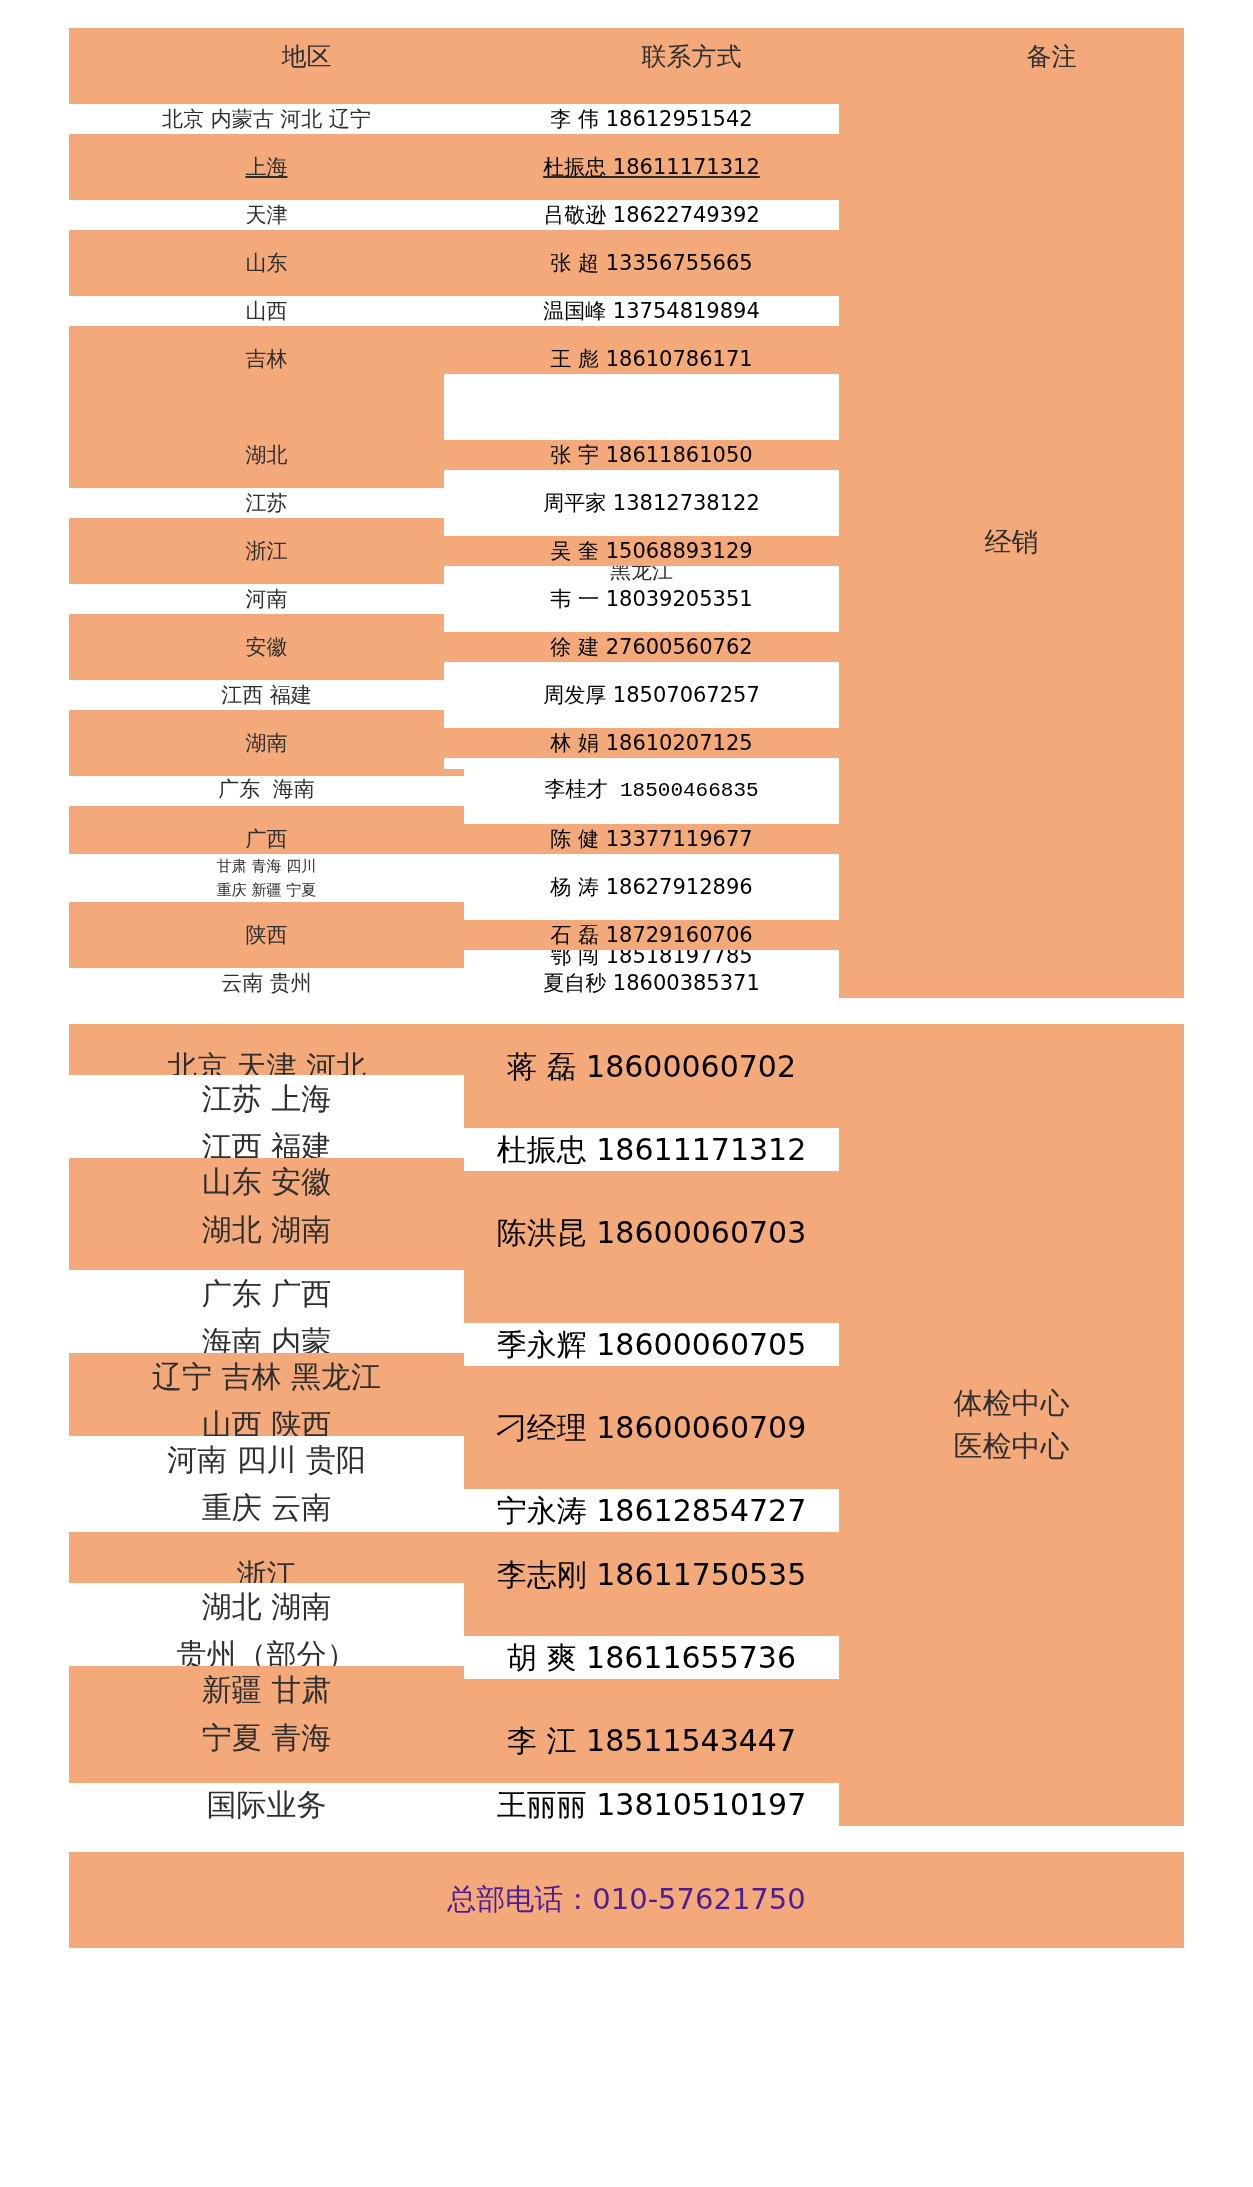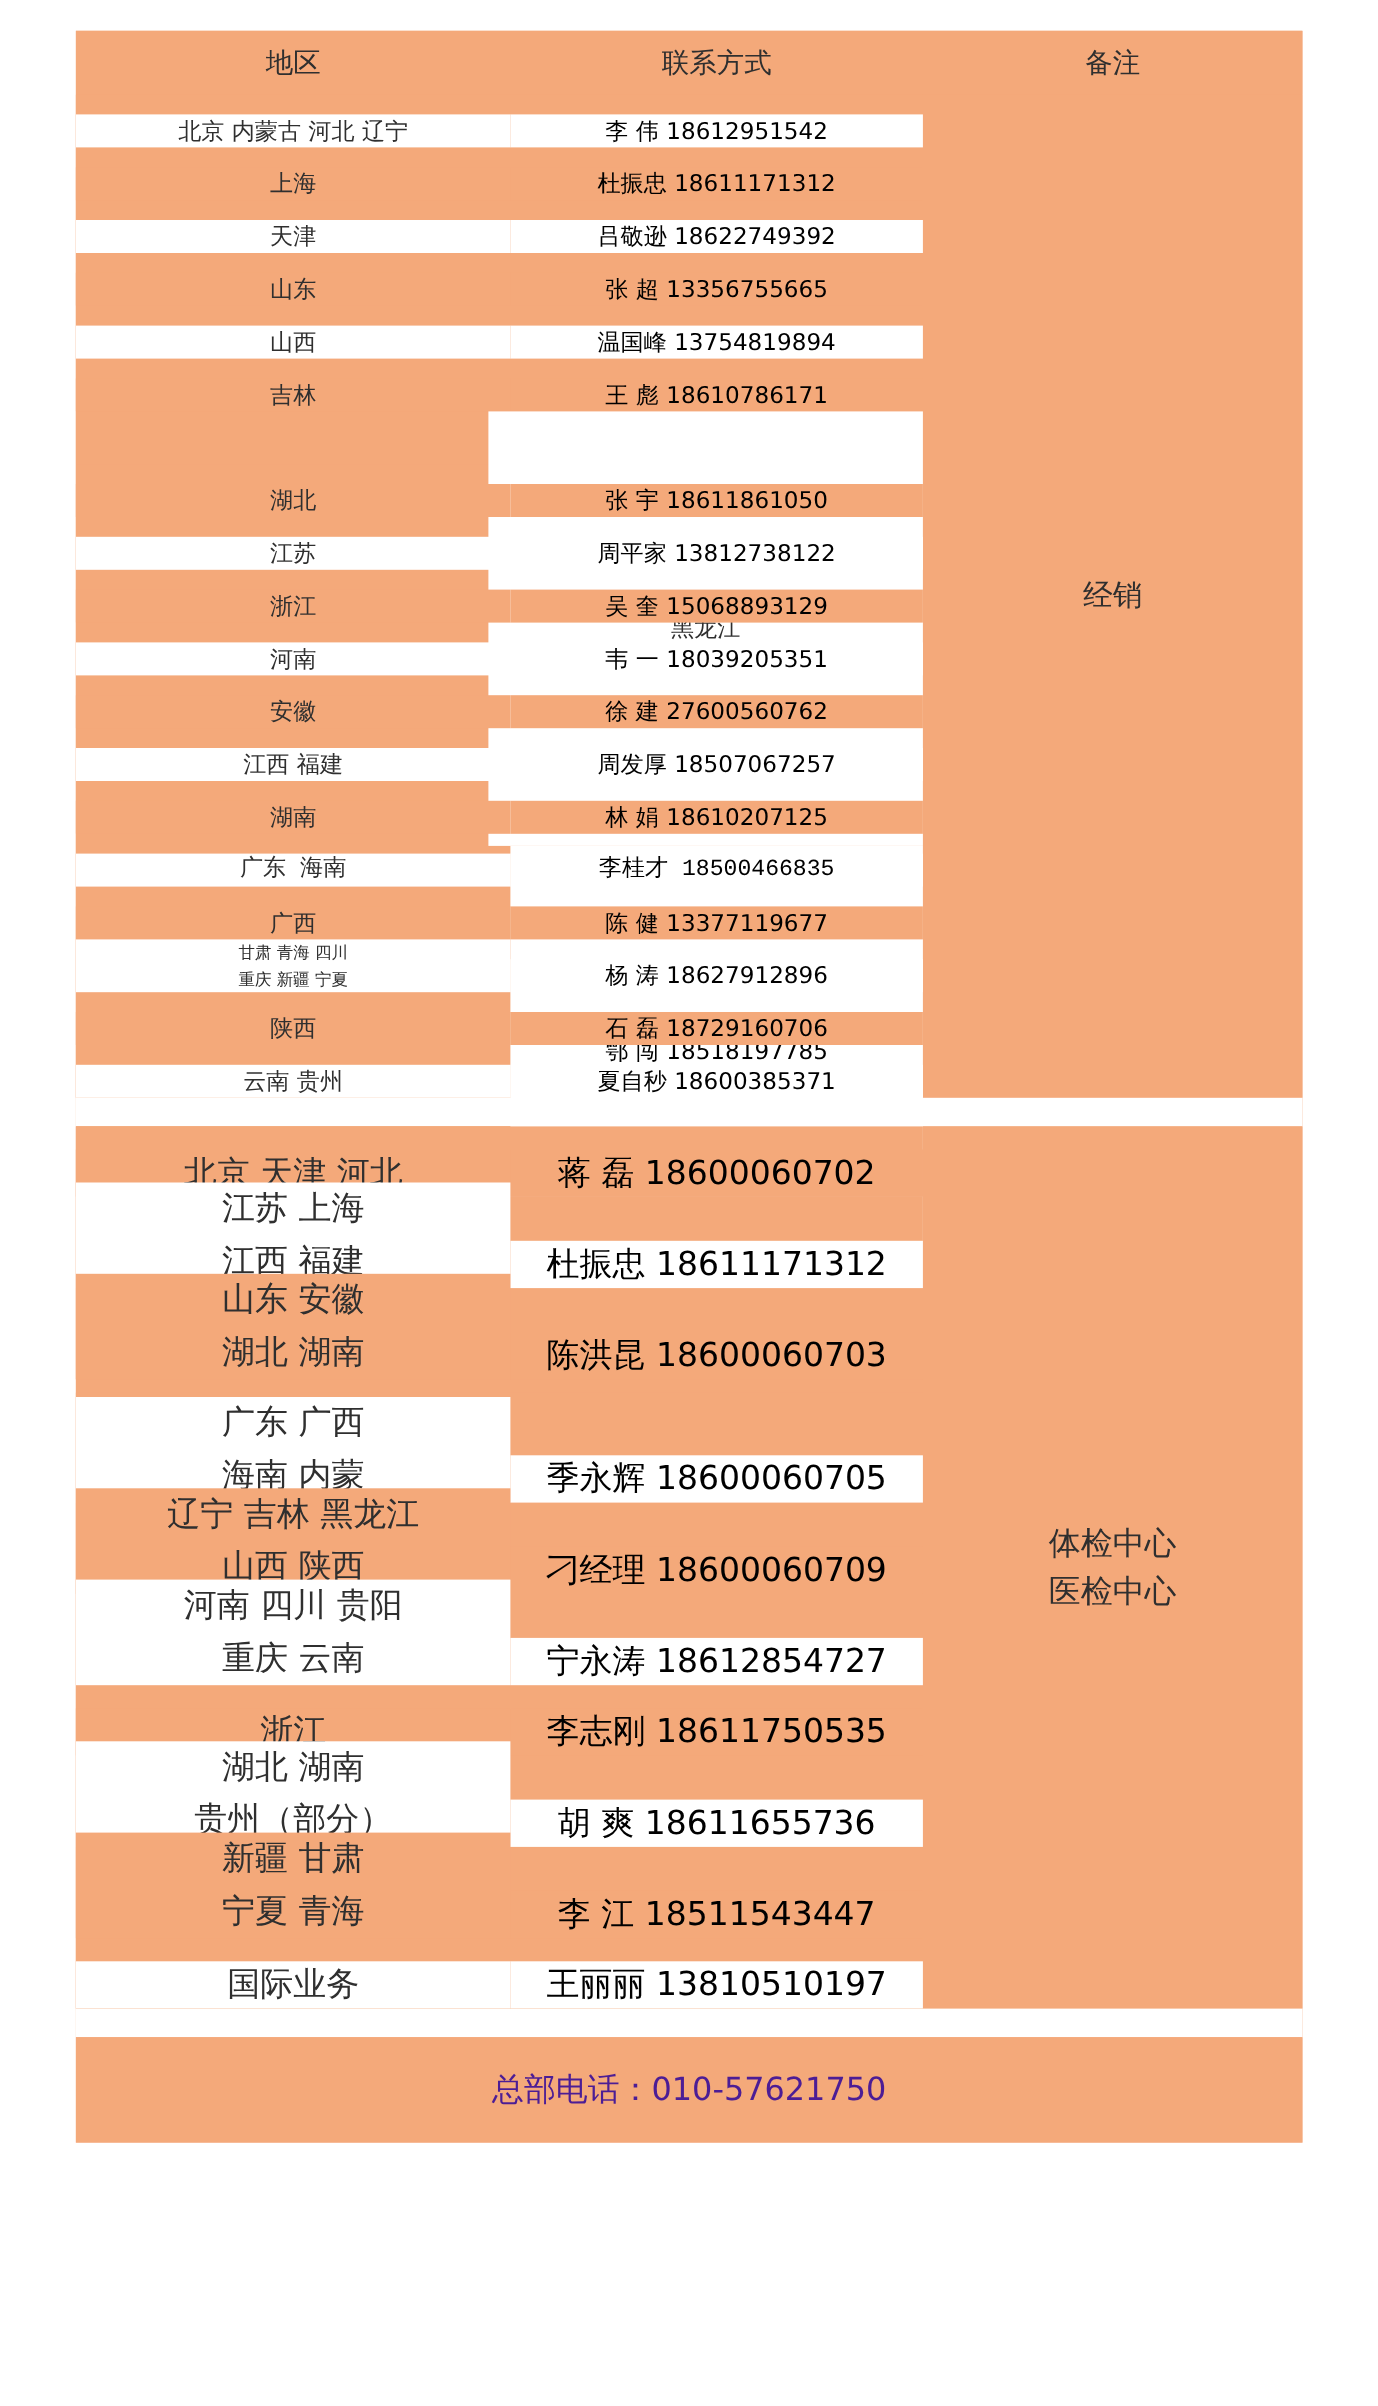--- a/index.html
+++ b/index.html
@@ -29,21 +29,21 @@
     align-items: center;
     height: 58px;
     background: #f4a97a;
   }
   .hdr .cell {
     font-size: 25px;
     color: #2f2f2f;
     text-align: center;
     line-height: 58px;
   }
-  .col-a { width: 395px; flex: 0 0 395px; }
+  .col-a { width: 395px; flex: 0 0 395px; padding-left: 40px; }
   .col-b { width: 375px; flex: 0 0 375px; }
   .col-c { width: 345px; flex: 0 0 345px; }
 
   .rows {
     display: flex;
     background: #f4a97a;
   }
   .rows-left {
     width: 770px;
     flex: 0 0 770px;
@@ -128,21 +128,21 @@
       <div class="cell col-b">联系方式</div>
       <div class="cell col-c">备注</div>
     </div>
 
     <div class="rows section1">
       <div class="rows-left" id="s1rows">
           <div class="row white" style="height: 48px;">
             <div class="c1 nowrap">北京  内蒙古  河北  辽宁</div>
             <div class="c2 nowrap">李   伟 18612951542</div>
           </div>
-          <div class="row tint" style="height: 48px;">
+          <div class="row tint" style="height: 48px; text-decoration: underline;">
             <div class="c1 nowrap">上海</div>
             <div class="c2 nowrap">杜振忠 18611171312</div>
           </div>
           <div class="row white" style="height: 48px;">
             <div class="c1 nowrap">天津</div>
             <div class="c2 nowrap">吕敬逊 18622749392</div>
           </div>
           <div class="row tint" style="height: 48px;">
             <div class="c1 nowrap">山东</div>
             <div class="c2 nowrap">张   超 13356755665</div>

